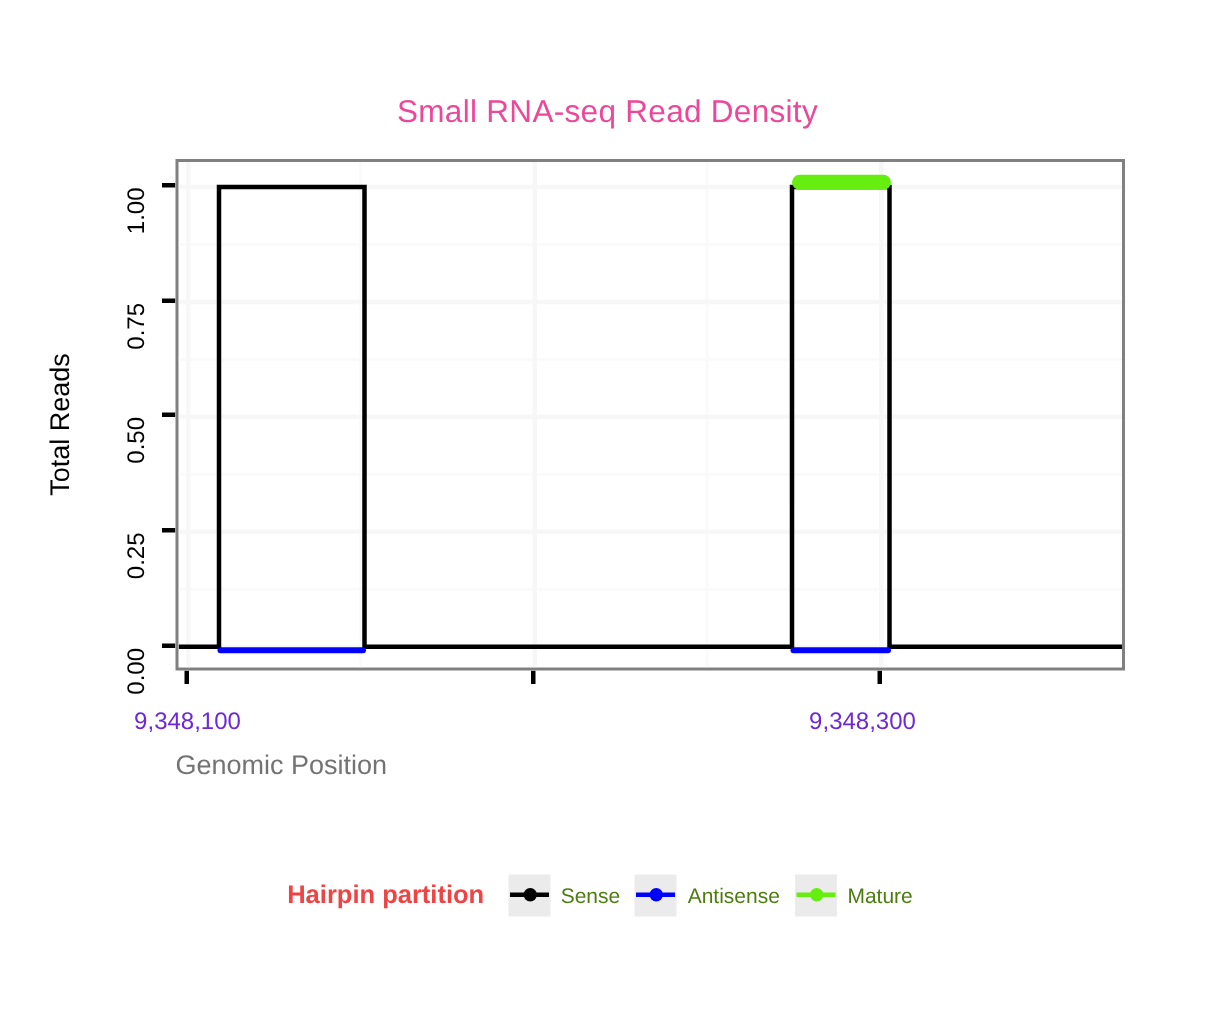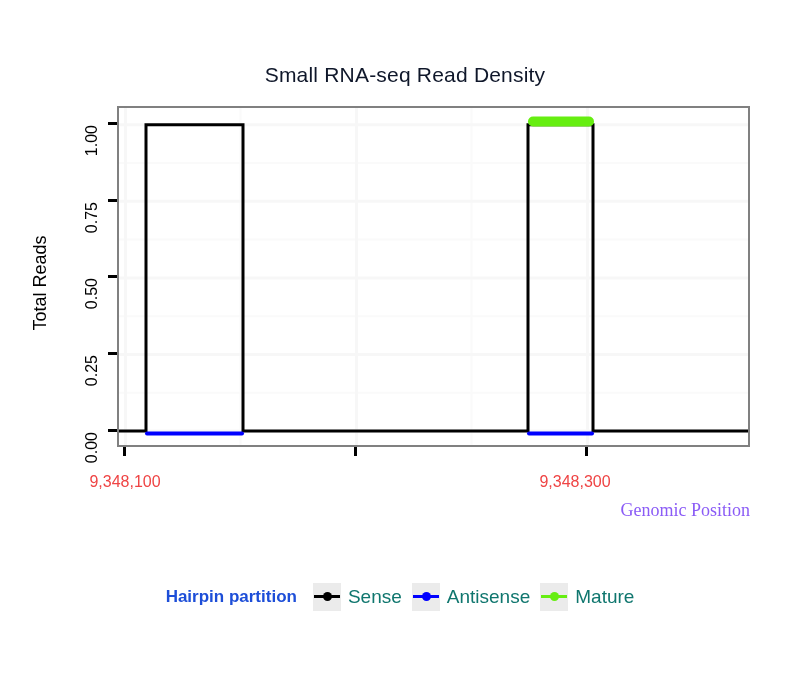--- a/index.html
+++ b/index.html
@@ -27,45 +27,44 @@
 
   
   #plot-title {
     position: absolute;
     left: 0;
     top: 63px;
     width: 810px;
     text-align: center;
     font-size: 21px;
     letter-spacing: 0.2px;
-    color: #0f172a;
+    color: #ec4899;
   }
 
   
   #y-axis-title {
     position: absolute;
     left: 30px;
     top: 193px;
     width: 180px;
     height: 24px;
     transform: rotate(-90deg);
     transform-origin: 90px 90px;
     text-align: center;
     font-size: 18px;
     color: #000000;
   }
   #x-axis-title {
     position: absolute;
     left: 117px;
     top: 500px;
     width: 633px;
-    text-align: right;
+    text-align: left;
     font-size: 18px;
-    color: #8b5cf6;
-    font-family: Liberation Serif, serif;
+    color: #737373;
   }
 
   
   #panel {
     position: absolute;
     left: 117px;
     top: 106px;
     width: 633px;
     height: 341px;
     background: #ffffff;
@@ -99,21 +98,21 @@
     background: #000000;
   }
 
   
   .x-tick-label {
     position: absolute;
     top: 473px;
     width: 160px;
     text-align: center;
     font-size: 16px;
-    color: #ef4444;
+    color: #6d28d9;
   }
   .x-tick-mark {
     position: absolute;
     top: 447px;
     width: 3px;
     height: 9px;
     background: #000000;
   }
 
   
@@ -123,21 +122,21 @@
     top: 583px;
     width: 810px;
     display: flex;
     justify-content: center;
     align-items: center;
     gap: 0;
   }
   #legend-title {
     font-size: 17px;
     font-weight: bold;
-    color: #1d4ed8;
+    color: #ef4444;
     margin-right: 16px;
     white-space: nowrap;
   }
   .legend-entry {
     display: flex;
     align-items: center;
     margin-right: 10px;
   }
   .legend-key {
     width: 28px;
@@ -156,22 +155,22 @@
   }
   .legend-key .key-dot {
     position: absolute;
     left: 10px;
     top: 9px;
     width: 9px;
     height: 9px;
     border-radius: 50%;
   }
   .legend-label {
-    font-size: 19px;
-    color: #0f766e;
+    font-size: 14px;
+    color: #4d7c0f;
     white-space: nowrap;
   }
 </style>
 </head>
 <body>
 
 <div id="figure">
 
   <div id="plot-title">Small RNA-seq Read Density</div>
 

